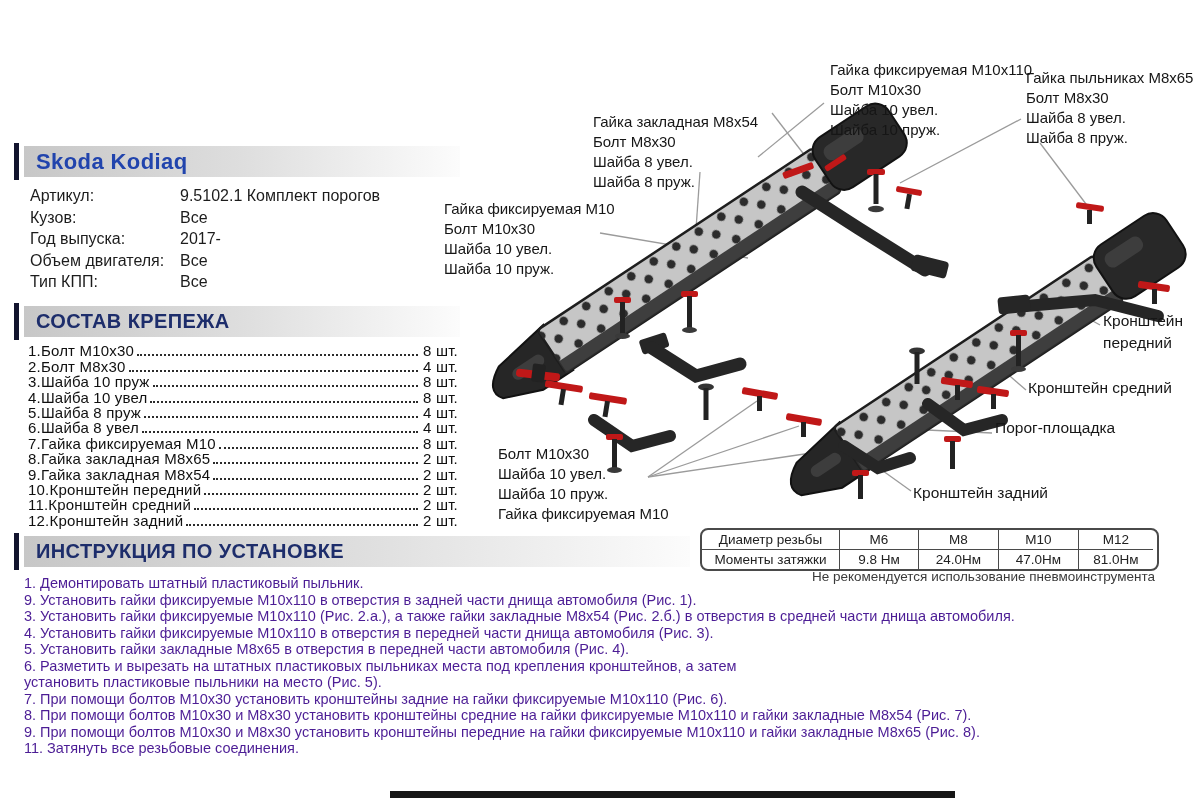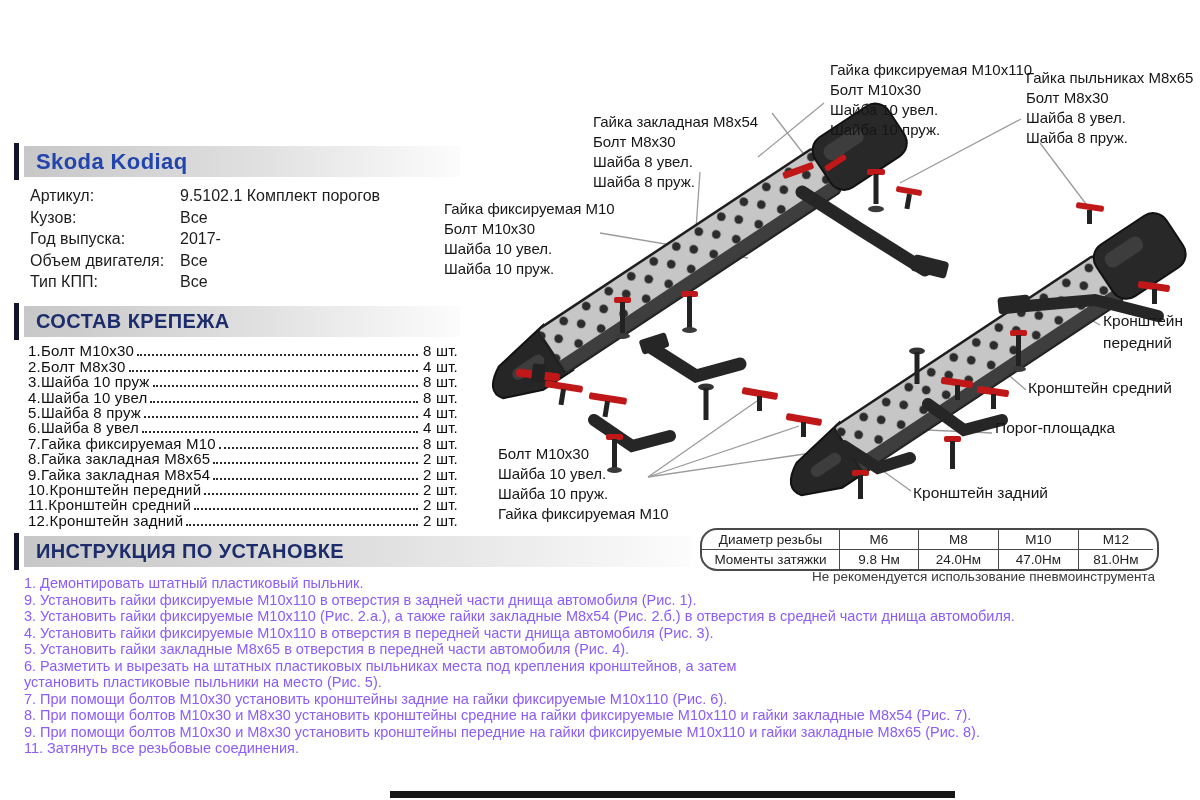--- a/index.html
+++ b/index.html
@@ -11,23 +11,23 @@
   #skoda-title .bar-text{color:#2144ad;font-size:22px;line-height:31px;}
   .section-title{color:#1d2d6b;font-size:20px;line-height:31px;}
   .info{position:absolute;left:30px;top:187px;width:430px;}
   .info-row{display:flex;height:21.6px;font-size:16px;color:#1c1c1c;}
   .info-label{width:150px;}
   .hw-list{position:absolute;left:28px;top:344px;width:447px;}
   .hw-row{display:flex;align-items:flex-end;height:15.4px;font-size:15px;letter-spacing:.2px;color:#101010;}
   .hw-name{white-space:nowrap;}
   .hw-dots{flex:1;border-bottom:2px dotted #2b2b2b;margin:0 5px 3px 3px;}
   .hw-qty{width:52px;white-space:nowrap;}
-  .instructions{position:absolute;left:24px;top:575px;width:1166px;font-size:14.5px;color:#8b5cf6;}
+  .instructions{position:absolute;left:24px;top:575px;width:1166px;font-size:14.5px;color:#4c1d95;}
   .instructions div{height:16.5px;white-space:nowrap;}
-  .torque{position:absolute;left:700px;top:528px;width:455px;border:2px solid #4a4a4a;border-radius:17px;overflow:hidden;display:grid;grid-template-columns:138px 79px 80px 80px 74px;background:#fff;}
+  .torque{position:absolute;left:700px;top:528px;width:455px;border:2px solid #4a4a4a;border-radius:8px;overflow:hidden;display:grid;grid-template-columns:138px 79px 80px 80px 74px;background:#fff;}
   .tcell{font-size:13.5px;color:#222;text-align:center;line-height:19px;height:19px;border-right:1px solid #4a4a4a;border-bottom:1px solid #4a4a4a;white-space:nowrap;}
   .tcell:nth-child(5n){border-right:none;}
   .tcell:nth-child(n+6){border-bottom:none;}
   .torque-note{position:absolute;left:700px;top:569px;width:455px;text-align:right;font-size:13.5px;color:#3a3a3a;white-space:nowrap;}
   .callout{position:absolute;font-size:15px;color:#161616;white-space:nowrap;}
   .callout div{line-height:20px;}
   .part-label{position:absolute;font-size:15.5px;color:#161616;white-space:nowrap;}
   .part-label div{line-height:22px;}
   .diagram-svg{position:absolute;left:0;top:0;}
   .footer-rule{position:absolute;left:390px;top:791px;width:565px;height:7px;background:#161616;}

